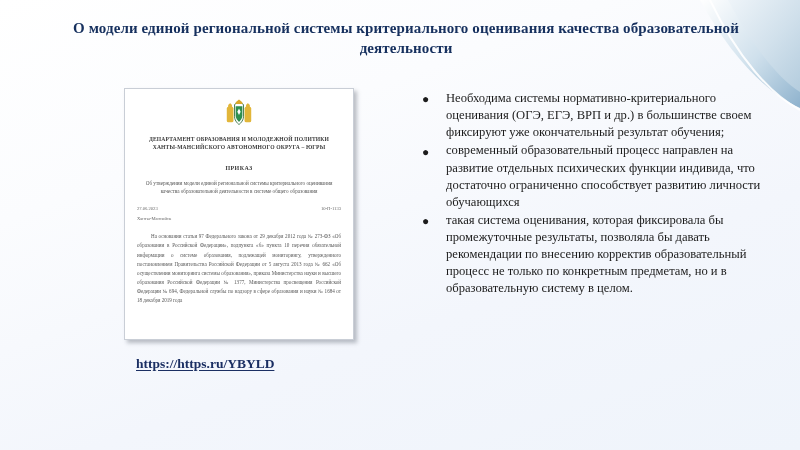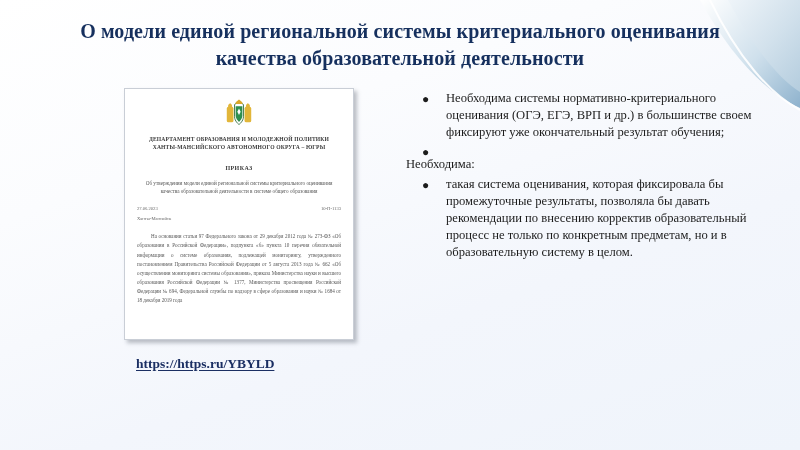--- a/index.html
+++ b/index.html
@@ -27,27 +27,27 @@
     top: 0;
     right: 0;
     width: 240px;
     height: 120px;
     pointer-events: none;
   }
 
   .slide-title {
     position: absolute;
     top: 18px;
-    left: 50px;
+    left: 56px;
     width: 700px;
     text-align: center;
     color: #16305e;
     font-family: "Liberation Serif", serif;
     font-weight: bold;
-    font-size: 20px;
+    font-size: 15px;
     line-height: 1.35;
     letter-spacing: 0.1px;
   }
 
   
   .doc-wrap {
     position: absolute;
     left: 124px;
     top: 88px;
     width: 228px;
@@ -232,24 +232,24 @@
 
   <div class="content-col">
 
     <ul class="bullets">
       <li>
         <span class="marker">●</span>
         <span>Необходима системы нормативно-критериального оценивания (ОГЭ, ЕГЭ, ВРП и др.) в большинстве своем фиксируют уже окончательный результат обучения;</span>
       </li>
       <li>
         <span class="marker">●</span>
+        <span>современный образовательный процесс направлен на развитие отдельных психических функции индивида, что достаточно ограниченно способствует развитию личности обучающихся</span>
       </li>
     </ul>
 
-    <div class="lead-label">Необходима:</div>
 
     <ul class="bullets">
       <li>
         <span class="marker">●</span>
         <span>такая система оценивания, которая фиксировала бы промежуточные результаты, позволяла бы давать рекомендации по внесению корректив образовательный процесс не только по конкретным предметам, но и в образовательную систему в целом.</span>
       </li>
     </ul>
 
   </div>
 

